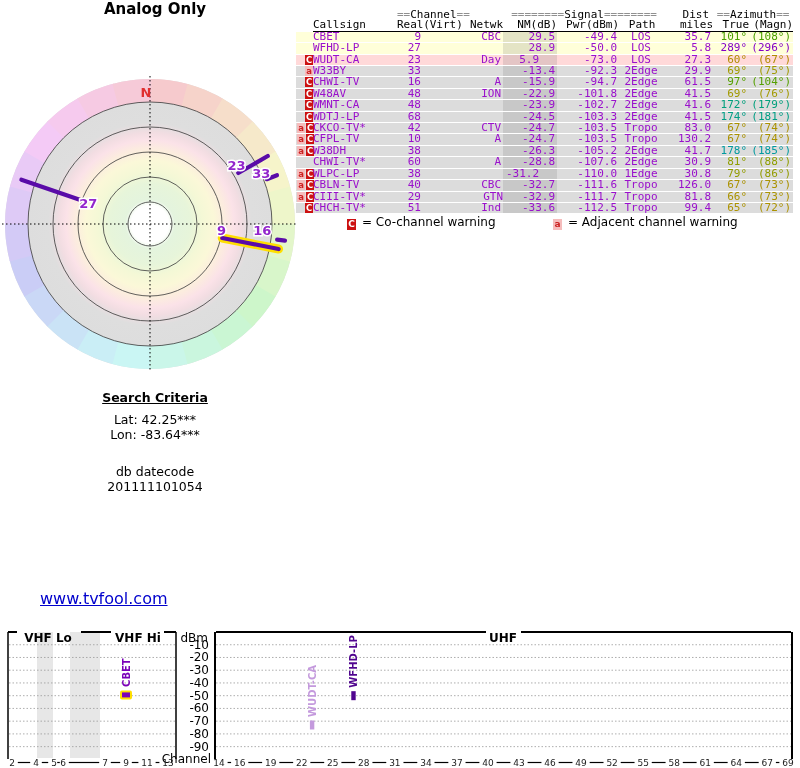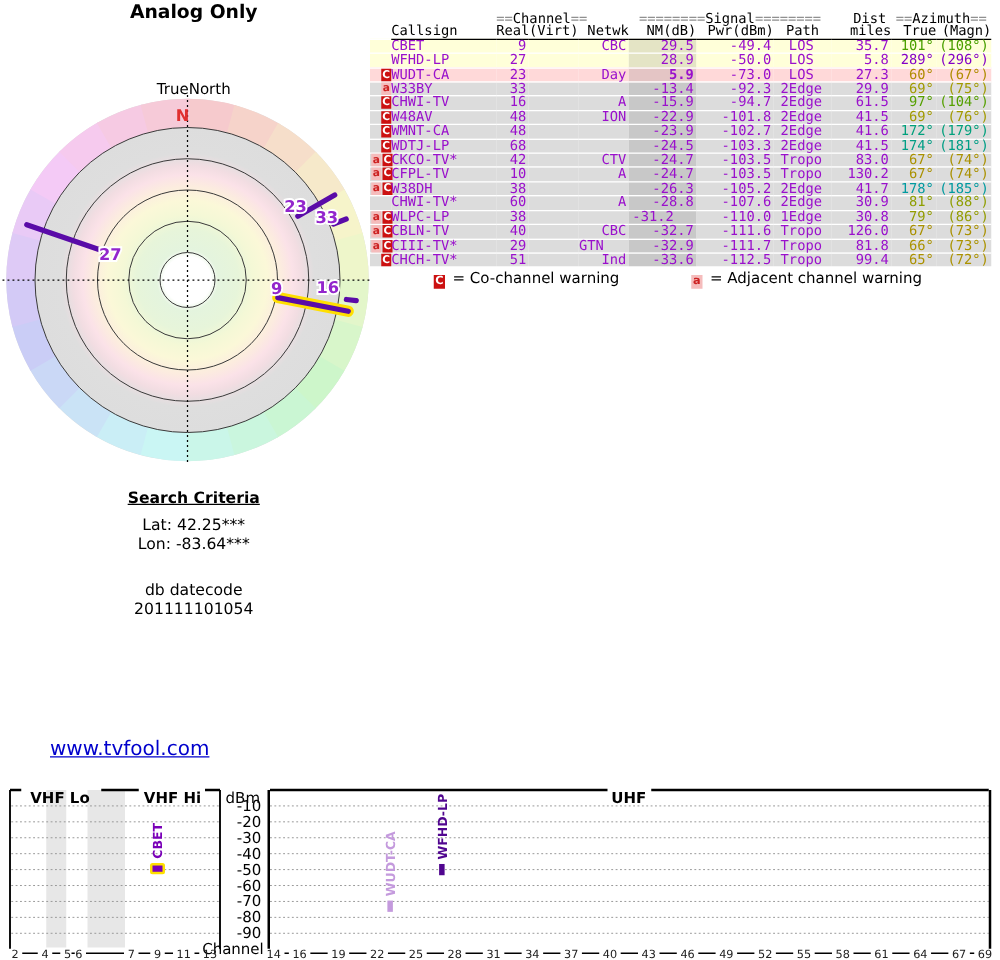--- a/index.html
+++ b/index.html
@@ -43,21 +43,20 @@
   .tvlink a{color:#0000cc;text-decoration:underline;cursor:pointer;}
 
   svg text{font-family:"DejaVu Sans","Liberation Sans",sans-serif;}
 </style>
 </head>
 <body>
 
 <div class="page">
 
   <div class="abs radar-title">Analog Only</div>
-  <div class="abs radar-north">TrueNorth</div>
   <svg id="radar-svg" class="abs" style="left:0;top:76px;" width="310" height="296">
       <defs>
         <radialGradient id="rg" cx="50%" cy="50%" r="50%">
           <stop offset="0%" stop-color="#ffffff"></stop>
           <stop offset="13%" stop-color="#ffffff"></stop>
           <stop offset="17%" stop-color="#e4f4de"></stop>
           <stop offset="28.000000000000004%" stop-color="#e7f5da"></stop>
           <stop offset="36%" stop-color="#f4f8d6"></stop>
           <stop offset="44%" stop-color="#fbf8d8"></stop>
           <stop offset="52%" stop-color="#fcecdf"></stop>
@@ -178,21 +177,21 @@
             <td class="ar" style="color: rgb(154, 16, 204); padding-right: 2px;">5.8</td>
             <td class="ar" style="color: rgb(132, 0, 200); padding-right: 2px;">289°</td>
             <td class="ar" style="color: rgb(132, 0, 200); padding-right: 2px;">(296°)</td>
           </tr>
           <tr style="background: rgb(255, 217, 217);">
             <td class="warncell"><span class="wbox" style="background: rgb(204, 17, 17); color: rgb(255, 255, 255);">C</span></td>
             <td class="al" style="color: rgb(154, 16, 204); padding-right: 2px;">WUDT-CA</td>
             <td class="ar" style="color: rgb(154, 16, 204); padding-right: 2px;">23</td>
             <td class="ac" style="color: rgb(154, 16, 204); padding-right: 2px;"></td>
             <td class="ar" style="color: rgb(154, 16, 204); padding-right: 2px;">Day</td>
-            <td class="ar nmcell" style="color: rgb(154, 16, 204); padding-right: 2px; font-weight: bold;">5.9</td>
+            <td class="ar nmcell" style="color: rgb(154, 16, 204); padding-right: 18px;">5.9</td>
             <td class="ar" style="color: rgb(154, 16, 204); padding-right: 2px;">-73.0</td>
             <td class="ac" style="color: rgb(154, 16, 204); padding-right: 2px;">LOS</td>
             <td class="ar" style="color: rgb(154, 16, 204); padding-right: 2px;">27.3</td>
             <td class="ar" style="color: rgb(176, 140, 0); padding-right: 2px;">60°</td>
             <td class="ar" style="color: rgb(176, 140, 0); padding-right: 2px;">(67°)</td>
           </tr>
           <tr style="background: rgb(220, 220, 220);">
             <td class="warncell"><span class="wbox" style="background: rgb(245, 188, 188); color: rgb(204, 34, 34);">a</span></td>
             <td class="al" style="color: rgb(154, 16, 204); padding-right: 2px;">W33BY</td>
             <td class="ar" style="color: rgb(154, 16, 204); padding-right: 2px;">33</td>
@@ -333,21 +332,21 @@
             <td class="ac" style="color: rgb(154, 16, 204); padding-right: 2px;">Tropo</td>
             <td class="ar" style="color: rgb(154, 16, 204); padding-right: 2px;">126.0</td>
             <td class="ar" style="color: rgb(170, 145, 0); padding-right: 2px;">67°</td>
             <td class="ar" style="color: rgb(170, 145, 0); padding-right: 2px;">(73°)</td>
           </tr>
           <tr style="background: rgb(220, 220, 220);">
             <td class="warncell"><span class="wbox" style="background: rgb(245, 188, 188); color: rgb(204, 34, 34);">a</span><span class="wbox" style="background: rgb(204, 17, 17); color: rgb(255, 255, 255);">C</span></td>
             <td class="al" style="color: rgb(154, 16, 204); padding-right: 2px;">CIII-TV*</td>
             <td class="ar" style="color: rgb(154, 16, 204); padding-right: 2px;">29</td>
             <td class="ac" style="color: rgb(154, 16, 204); padding-right: 2px;"></td>
-            <td class="ar" style="color: rgb(154, 16, 204); padding-right: 20px;">GTN</td>
+            <td class="ar" style="color: rgb(154, 16, 204); padding-right: 0;">GTN</td>
             <td class="ar nmcell" style="color: rgb(154, 16, 204); padding-right: 2px;">-32.9</td>
             <td class="ar" style="color: rgb(154, 16, 204); padding-right: 2px;">-111.7</td>
             <td class="ac" style="color: rgb(154, 16, 204); padding-right: 2px;">Tropo</td>
             <td class="ar" style="color: rgb(154, 16, 204); padding-right: 2px;">81.8</td>
             <td class="ar" style="color: rgb(171, 147, 0); padding-right: 2px;">66°</td>
             <td class="ar" style="color: rgb(171, 147, 0); padding-right: 2px;">(73°)</td>
           </tr>
           <tr style="background: rgb(220, 220, 220);">
             <td class="warncell"><span class="wbox" style="background: rgb(204, 17, 17); color: rgb(255, 255, 255);">C</span></td>
             <td class="al" style="color: rgb(154, 16, 204); padding-right: 2px;">CHCH-TV*</td>

